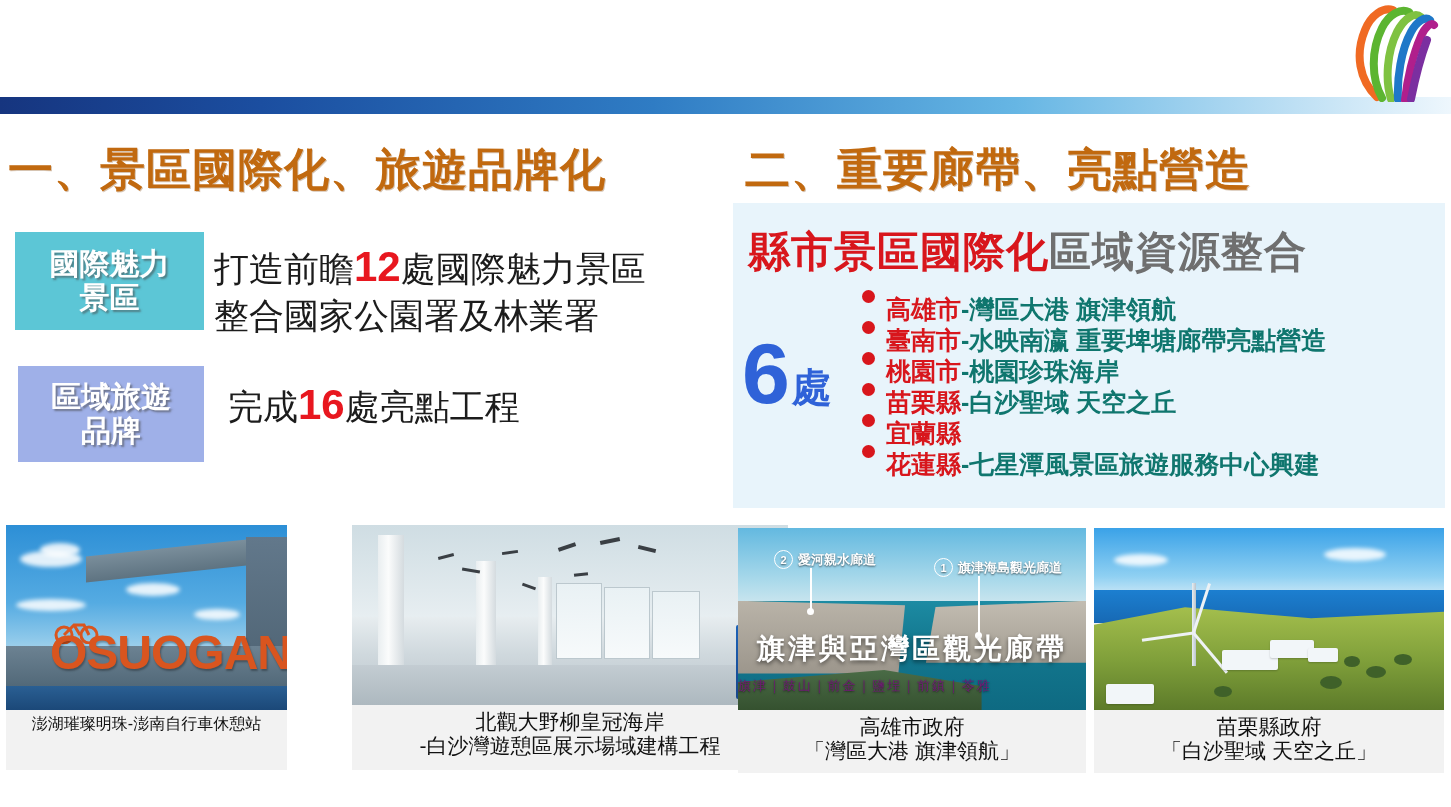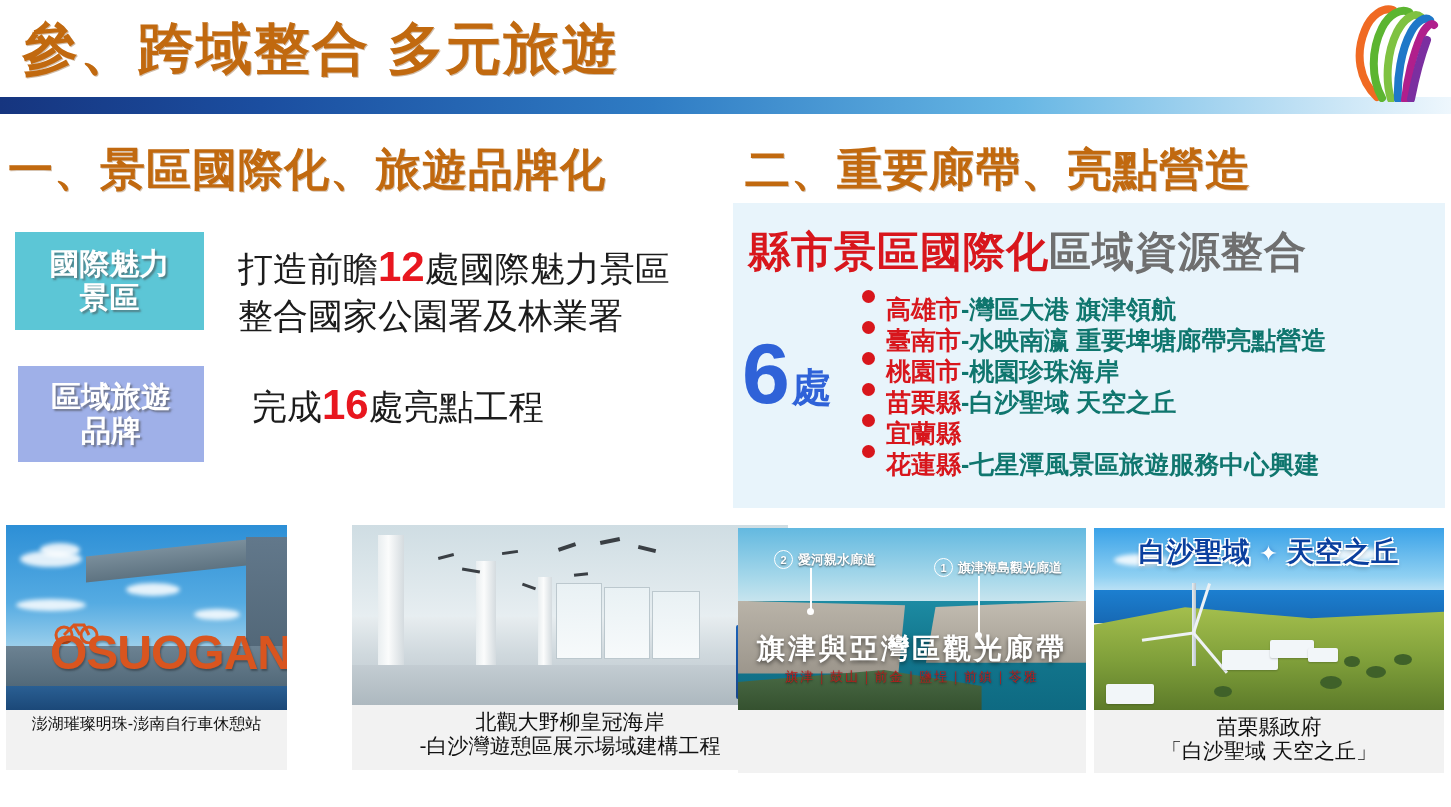--- a/index.html
+++ b/index.html
@@ -44,21 +44,21 @@
     display:flex;flex-direction:column;align-items:center;justify-content:center;
     color:#ffffff;font-weight:bold;font-size:30px;line-height:1.12;
     text-shadow:2px 2px 2px rgba(70,70,70,.55);
     text-align:center;
   }
   #badge-1{left:15px;top:232px;width:189px;height:98px;background:#5cc6d6;}
   #badge-2{left:18px;top:366px;width:186px;height:96px;background:#9fb0e8;}
 
   .body-txt{
     position:absolute;
-    font-size:35px;color:#1c1c1c;line-height:1.28;white-space:nowrap;margin-left:24px;
+    font-size:35px;color:#1c1c1c;line-height:1.28;white-space:nowrap;
   }
   #left-txt-1{left:214px;top:240px;}
   #left-txt-2{left:228px;top:378px;}
   .hl-red{color:#e8171f;font-weight:bold;font-size:42px;}
 
   
   .panel{
     position:absolute;left:733px;top:203px;width:712px;height:305px;
     background:#e8f4fb;
   }
@@ -137,22 +137,22 @@
   }
   .p3-stem{position:absolute;width:1.5px;background:#fff;}
   .p3-pin{position:absolute;width:7px;height:7px;border-radius:50%;background:#fff;}
   .p3-title{
     position:absolute;left:0;right:0;bottom:42px;text-align:center;
     color:#fff;font-size:28px;font-weight:bold;letter-spacing:3px;
     text-shadow:0 2px 4px rgba(0,0,0,.55);
     font-family:Liberation Mono, monospace;
   }
   .p3-sub{
-    position:absolute;left:0;right:0;bottom:24px;text-align:center;
-    color:#b91c1c;font-size:13px;letter-spacing:2px;
+    position:absolute;left:0;right:0;bottom:15px;
+    color:#701a75;font-size:13px;letter-spacing:2px;
     text-shadow:0 1px 2px rgba(0,0,0,.5);
   }
 
   
   .p4-sky{position:absolute;left:0;top:0;width:100%;height:38%;background:linear-gradient(to bottom,#3aa2e8,#8fd0f2 70%,#cfe9f7 100%);}
   .p4-sea{position:absolute;left:0;top:34%;width:100%;height:18%;background:linear-gradient(to bottom,#1c7fd0,#1769b4);}
   .p4-hill{position:absolute;left:0;bottom:0;width:100%;height:60%;background:linear-gradient(to bottom,#a8c24f,#7f9f3a 55%,#5d7b2a 100%);clip-path:polygon(0 22%,26% 6%,62% 16%,100% 10%,100% 100%,0 100%);}
   .p4-turbine-pole{position:absolute;left:28%;top:30%;width:4px;height:46%;background:linear-gradient(to right,#e9eef2,#b9c3cb);}
   .p4-blade{position:absolute;left:28%;top:29%;width:3px;height:52px;background:#eef2f5;transform-origin:1.5px 52px;}
   .p4-bldg{position:absolute;background:#f2f6f9;border-radius:2px;box-shadow:0 1px 2px rgba(0,0,0,.2);}
@@ -163,21 +163,20 @@
     text-shadow:-1.5px -1.5px 0 #fff,1.5px -1.5px 0 #fff,-1.5px 1.5px 0 #fff,1.5px 1.5px 0 #fff,0 3px 5px rgba(0,0,0,.3);
     white-space:nowrap;
   }
   .p4-spark{color:#fff;font-size:22px;text-shadow:0 0 4px #2f7fd0;}
 </style>
 </head>
 <body>
 
 <div class="slide">
 
-  <div class="hdr-title">參、跨域整合 多元旅遊</div>
 
   <div class="hdr-bar"></div>
 
   <svg class="logo" viewBox="0 0 104 100" aria-hidden="true">
     <g fill="none" stroke-width="8" stroke-linecap="round">
       <path d="M42 95 C24 78 20 52 30 28 C36 13 48 5 58 8" stroke="#f06a23"></path>
       <path d="M47 96 C36 76 36 48 47 26 C54 12 66 6 74 10" stroke="#5cb531"></path>
       <path d="M56 97 C50 78 52 50 62 30 C70 15 80 10 86 15" stroke="#7fc241"></path>
       <path d="M63 97 C62 76 66 48 76 30 C82 19 90 14 95 18" stroke="#1f78c8"></path>
       <path d="M70 98 C72 78 78 52 86 34 C90 25 96 20 99 23" stroke="#b01f8c"></path>
@@ -324,20 +323,24 @@
       <div class="p3-tag" style="left:196px;top:30px;">
         <span class="p3-num">1</span>
         <span>旗津海島觀光廊道</span>
       </div>
       <div class="p3-stem" style="left:240px;top:48px;height:58px;"></div>
       <div class="p3-pin" style="left:237px;top:104px;"></div>
 
       <div class="p3-title">旗津與亞灣區觀光廊帶</div>
       <div class="p3-sub">旗津｜鼓山｜前金｜鹽埕｜前鎮｜苓雅</div>
     </div>
+    <div class="cap two">
+      <div>高雄市政府</div>
+      <div>「灣區大港 旗津領航」</div>
+    </div>
   </div>
 
   <div class="card" id="card-4">
     <div class="photo">
       <div class="p4-sky"></div>
       <div class="p1-cloud" style="left:20px;top:26px;width:54px;height:12px;"></div>
       <div class="p1-cloud" style="left:230px;top:20px;width:62px;height:13px;"></div>
       <div class="p4-sea"></div>
       <div class="p4-hill"></div>
       <div class="p4-turbine-pole"></div>
@@ -346,25 +349,20 @@
       <div class="p4-blade" style="transform:rotate(262deg);"></div>
       <div class="p4-bldg" style="left:128px;top:122px;width:56px;height:20px;"></div>
       <div class="p4-bldg" style="left:176px;top:112px;width:44px;height:18px;"></div>
       <div class="p4-bldg" style="left:214px;top:120px;width:30px;height:14px;"></div>
       <div class="p4-bldg" style="left:12px;top:156px;width:48px;height:20px;"></div>
       <div class="p4-tree" style="left:250px;top:128px;width:16px;height:11px;"></div>
       <div class="p4-tree" style="left:272px;top:138px;width:20px;height:12px;"></div>
       <div class="p4-tree" style="left:300px;top:126px;width:18px;height:11px;"></div>
       <div class="p4-tree" style="left:226px;top:148px;width:22px;height:13px;"></div>
       <div class="p4-tree" style="left:120px;top:158px;width:18px;height:11px;"></div>
-      <div class="p4-title">
-        <span>白沙聖域</span>
-        <span class="p4-spark">✦</span>
-        <span>天空之丘</span>
-      </div>
     </div>
     <div class="cap two">
       <div>苗栗縣政府</div>
       <div>「白沙聖域 天空之丘」</div>
     </div>
   </div>
 
 </div>
 
 </body></html>

